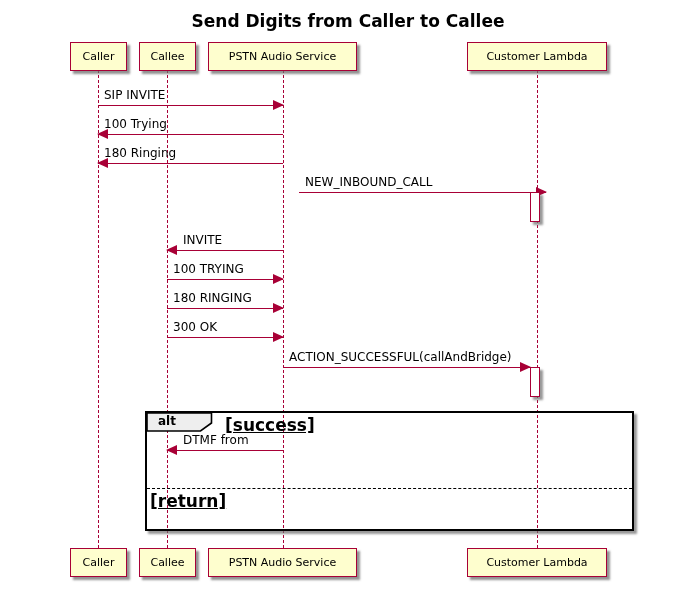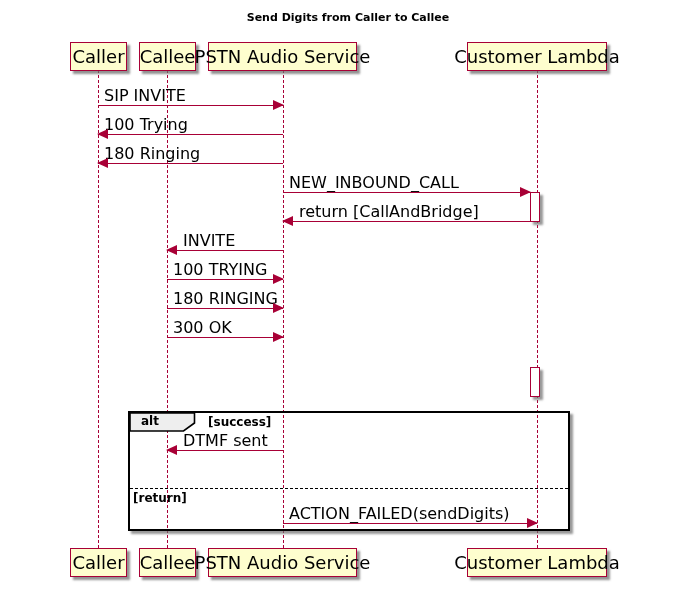--- a/index.html
+++ b/index.html
@@ -17,38 +17,38 @@
     position: relative;
     width: 696px;
     height: 591px;
     background: #ffffff;
     overflow: hidden;
   }
   .title {
     position: absolute;
     top: 11px; left: 0; width: 696px;
     text-align: center;
-    font-size: 11px;
+    font-size: 17px;
     font-weight: bold;
     color: var(--text-color);
   }
   .lifeline {
     position: absolute;
     top: 70px;
     height: 478px;
     width: 0;
     border-left: 1px dashed var(--lifeline-color);
   }
   .participant {
     position: absolute;
     height: 29px;
     background: var(--participant-fill);
     border: 1.6px solid var(--participant-border);
     box-shadow: 3px 3px 2px rgba(110,110,110,0.75);
-    font-size: 18px;
+    font-size: 11px;
     color: var(--text-color);
     display: flex;
     align-items: center;
     justify-content: center;
     white-space: nowrap;
   }
   .msg { position: absolute; height: 21px; }
   .msg .line {
     position: absolute; left: 0; right: 0; bottom: 4px;
     height: 0; border-top: 1.4px solid var(--arrow-color);
@@ -56,21 +56,21 @@
   .msg .head {
     position: absolute; bottom: 0;
     width: 0; height: 0;
     border-top: 5px solid transparent;
     border-bottom: 5px solid transparent;
   }
   .msg.ltr .head { right: -1px; border-left: 11px solid var(--arrow-color); }
   .msg.rtl .head { left: -1px; border-right: 11px solid var(--arrow-color); }
   .msg .lbl {
     position: absolute; bottom: 8px; left: 6px;
-    font-size: 16px; line-height: 13px;
+    font-size: 12px; line-height: 13px;
     color: var(--text-color);
     white-space: nowrap;
   }
   .msg .lbl.indent { left: 16px; }
   .activation {
     position: absolute;
     width: 10px;
     background: #ffffff;
     border: 1.4px solid var(--arrow-color);
     box-shadow: 2.5px 2.5px 2px rgba(110,110,110,0.7);
@@ -81,23 +81,24 @@
     box-shadow: 2.5px 2.5px 2px rgba(110,110,110,0.7);
     background: transparent;
   }
   .alt-tab { position: absolute; left: 0; top: 0; }
   .alt-op {
     position: absolute; left: 11px; top: 1px;
     font-size: 12px; font-weight: bold; color: var(--text-color);
   }
   .alt-guard {
     position: absolute;
-    font-size: 12px; font-weight: bold;
+    font-size: 17px; font-weight: bold;
     color: var(--text-color);
     white-space: nowrap;
+    text-decoration: underline;
   }
   .alt-divider {
     position: absolute; left: 0; right: 0;
     height: 0; border-top: 1.2px dashed #000000;
   }
 </style>
 </head>
 <body>
 
 <div id="canvas">
@@ -117,27 +118,22 @@
   <div class="msg rtl" style="left:98px;top:118px;width:185px">
     <span class="lbl">100 Trying</span>
     <span class="line"></span>
       <span class="head"></span>
   </div>
   <div class="msg rtl" style="left:98px;top:147px;width:185px">
     <span class="lbl">180 Ringing</span>
     <span class="line"></span>
       <span class="head"></span>
   </div>
-  <div class="msg ltr" style="left:283px;top:176px;width:247px">
+  <div class="msg ltr" style="left:299px;top:176px;width:247px">
     <span class="lbl">NEW_INBOUND_CALL</span>
-    <span class="line"></span>
-      <span class="head"></span>
-  </div>
-  <div class="msg rtl" style="left:283px;top:205px;width:247px">
-    <span class="lbl indent">return [CallAndBridge]</span>
     <span class="line"></span>
       <span class="head"></span>
   </div>
   <div class="msg rtl" style="left:167px;top:234px;width:116px">
     <span class="lbl indent">INVITE</span>
     <span class="line"></span>
       <span class="head"></span>
   </div>
   <div class="msg ltr" style="left:167px;top:263px;width:116px">
     <span class="lbl">100 TRYING</span>
@@ -147,35 +143,35 @@
   <div class="msg ltr" style="left:167px;top:292px;width:116px">
     <span class="lbl">180 RINGING</span>
     <span class="line"></span>
       <span class="head"></span>
   </div>
   <div class="msg ltr" style="left:167px;top:321px;width:116px">
     <span class="lbl">300 OK</span>
     <span class="line"></span>
       <span class="head"></span>
   </div>
-  <div class="msg rtl" style="left:167px;top:434px;width:116px">
-    <span class="lbl indent">DTMF sent</span>
+  <div class="msg ltr" style="left:283px;top:351px;width:247px">
+    <span class="lbl">ACTION_SUCCESSFUL(callAndBridge)</span>
     <span class="line"></span>
       <span class="head"></span>
   </div>
-  <div class="msg ltr" style="left:283px;top:507px;width:254px">
-    <span class="lbl">ACTION_FAILED(sendDigits)</span>
+  <div class="msg rtl" style="left:167px;top:434px;width:116px">
+    <span class="lbl indent">DTMF from</span>
     <span class="line"></span>
       <span class="head"></span>
   </div>
 
   <div class="activation" style="left:530px;top:192px;height:30px"></div>
   <div class="activation" style="left:530px;top:367px;height:30px"></div>
 
-  <div class="alt-frame" style="left:128px;top:411px;width:442px;height:120px">
+  <div class="alt-frame" style="left:145px;top:411px;width:489px;height:120px">
     <svg class="alt-tab" width="66" height="19" viewBox="0 0 66 19">
       <path d="M0,0 H64.5 V10 L53.5,18 H0 Z" fill="#EEEEEE" stroke="#000000" stroke-width="1.6"></path>
     </svg>
     <div class="alt-op">alt</div>
     <div class="alt-guard" style="left:78px;top:2px">[success]</div>
     <div class="alt-divider" style="top:75px"></div>
     <div class="alt-guard" style="left:3px;top:78px">[return]</div>
   </div>
 
   <div class="participant" style="left:70px;top:42px;width:57px">Caller</div>

